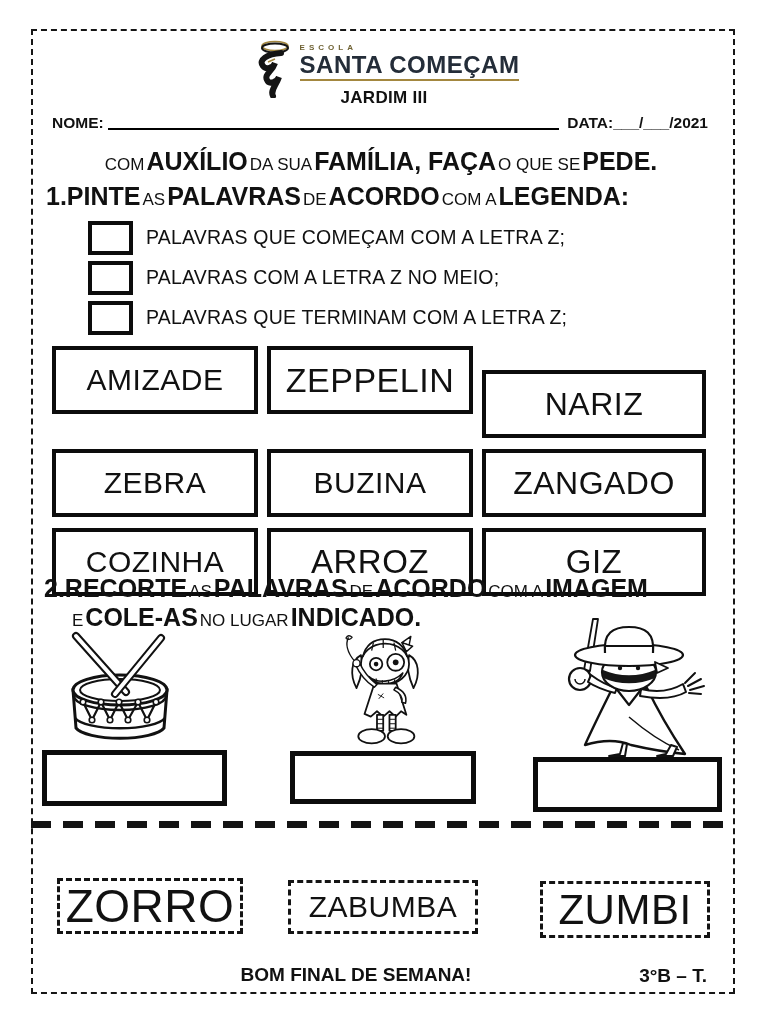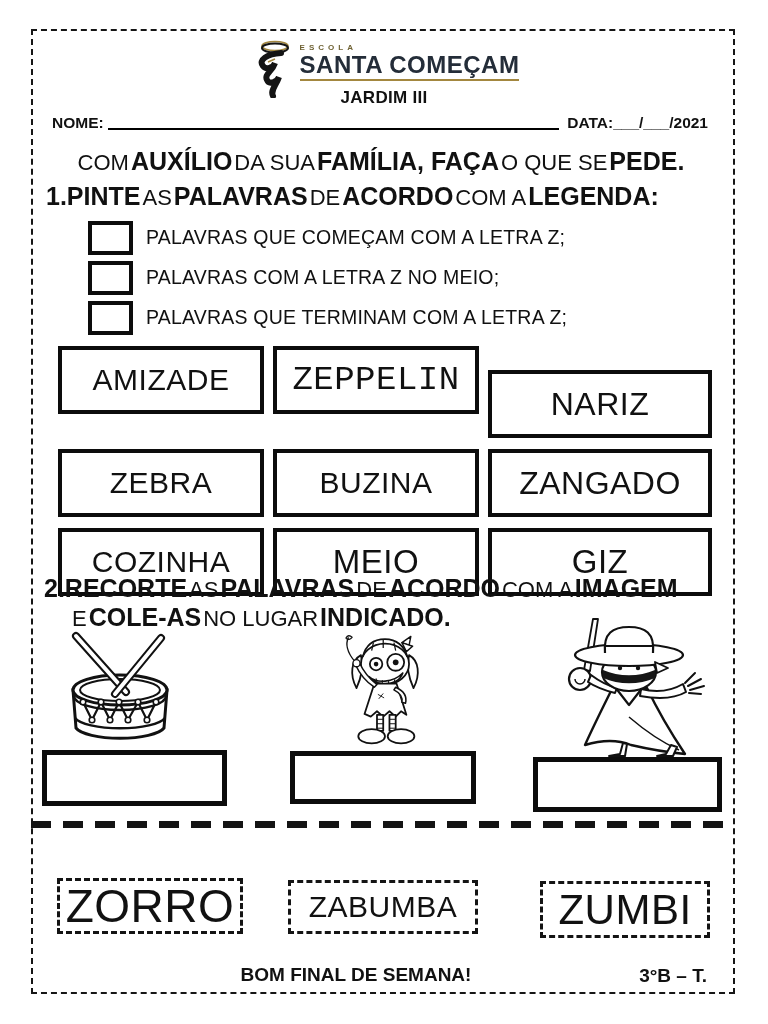--- a/index.html
+++ b/index.html
@@ -16,37 +16,37 @@
   .logo-name{font-size:24px;font-weight:bold;color:#242d39;letter-spacing:0.5px;line-height:1.08;border-bottom:2px solid #a3873f;padding-bottom:1px;}
   .grade{position:absolute;top:88px;left:0;width:768px;text-align:center;font-weight:bold;font-size:17px;letter-spacing:0.3px;}
 
   
   .name-row{position:absolute;top:114px;left:52px;width:656px;display:flex;align-items:flex-end;font-weight:bold;font-size:15.5px;}
   .name-line{flex:1;border-bottom:2px solid #000;margin:0 8px 2px 4px;height:14px;}
 
   
   .mixline{white-space:nowrap;}
   .mixline span{margin-right:2px;}
-  .sm{font-size:22px;margin-top:20px;}
+  .sm{font-size:17px;margin-top:20px;}
   .bg{font-size:25px;font-weight:bold;}
   .intro{position:absolute;top:147px;left:31px;width:702px;text-align:center;}
   .q1{position:absolute;top:182px;left:46px;}
   .q2l1{position:absolute;top:574px;left:44px;}
   .q2l2{position:absolute;top:603px;left:72px;}
 
   
   .legend{position:absolute;top:220px;left:66px;padding-left:22px;}
   .legend-item{display:flex;align-items:center;height:35px;margin-bottom:5px;}
   .checkbox{width:45px;height:34px;border:4px solid #0c0c0c;box-sizing:border-box;background:#fff;margin-right:13px;flex:none;}
   .legend-label{font-size:19.5px;letter-spacing:0.2px;}
 
   
-  .word-grid{position:absolute;top:346px;left:58px;display:grid;grid-template-columns:206px 206px 224px;column-gap:9px;row-gap:11px;}
+  .word-grid{position:absolute;top:346px;left:52px;display:grid;grid-template-columns:206px 206px 224px;column-gap:9px;row-gap:11px;}
   .word-box{height:68px;border:4px solid #0c0c0c;box-sizing:border-box;background:#fff;display:flex;align-items:center;justify-content:center;font-size:30px;letter-spacing:0.5px;}
-  .word-box:nth-child(2){font-size:34px;font-family:Liberation Mono, monospace;}
+  .word-box:nth-child(2){font-size:34px;}
   .word-box:nth-child(3){font-size:32px;margin-top:24px;}
   .word-box:nth-child(6){font-size:32px;}
   .word-box:nth-child(8){font-size:33px;}
   .word-box:nth-child(9){font-size:33px;}
 
   
   .illus{position:absolute;}
   #illus-drum{left:62px;top:630px;}
   #illus-zombie{left:327px;top:632px;}
   #illus-zorro{left:533px;top:617px;}
@@ -122,21 +122,21 @@
 </div>
 
 <div class="word-grid">
   <div class="word-box">AMIZADE</div>
   <div class="word-box">ZEPPELIN</div>
   <div class="word-box">NARIZ</div>
   <div class="word-box">ZEBRA</div>
   <div class="word-box">BUZINA</div>
   <div class="word-box">ZANGADO</div>
   <div class="word-box">COZINHA</div>
-  <div class="word-box">MEIO</div>
+  <div class="word-box">ARROZ</div>
   <div class="word-box">GIZ</div>
 </div>
 
 <div class="q2l1 mixline">
   <span class="bg">2.RECORTE</span><span class="sm">AS</span><span class="bg">PALAVRAS</span><span class="sm">DE</span><span class="bg">ACORDO</span><span class="sm">COM A</span><span class="bg">IMAGEM</span>
 </div>
 <div class="q2l2 mixline">
   <span class="sm">E</span><span class="bg">COLE-AS</span><span class="sm">NO LUGAR</span><span class="bg">INDICADO.</span>
 </div>
 

